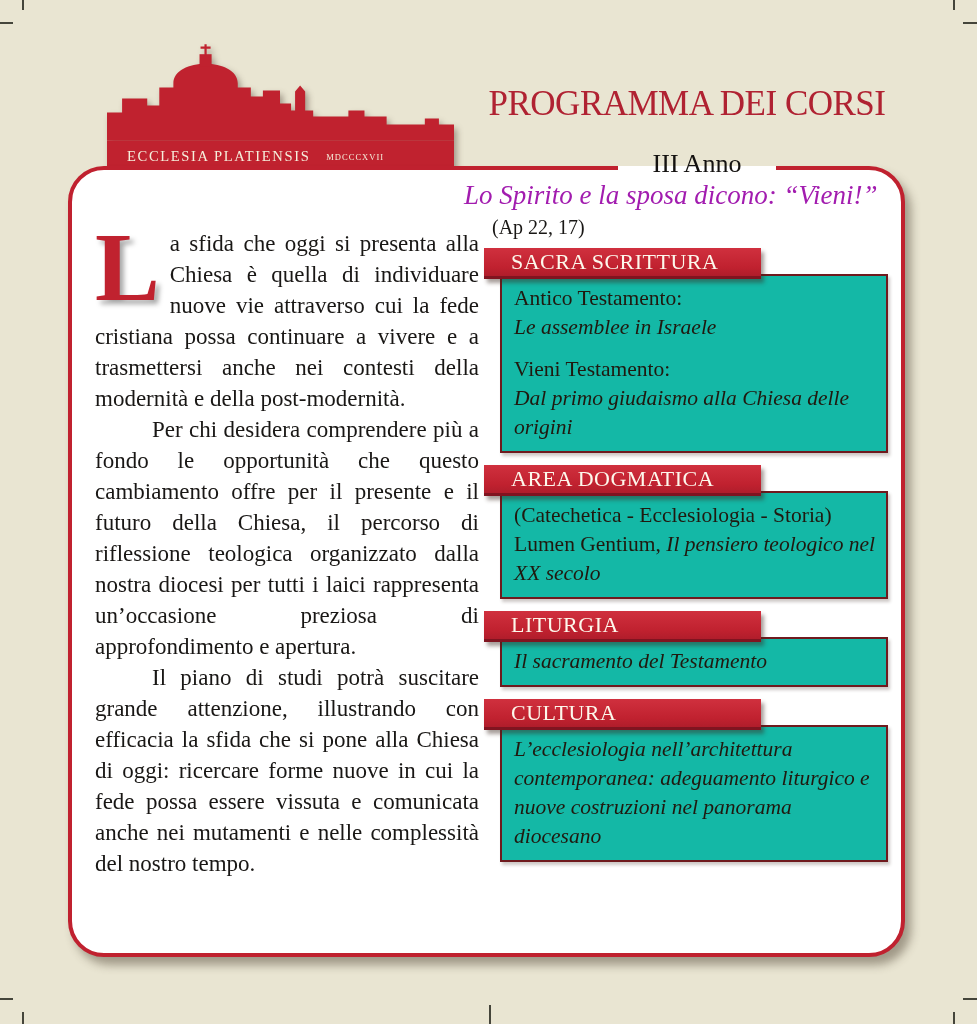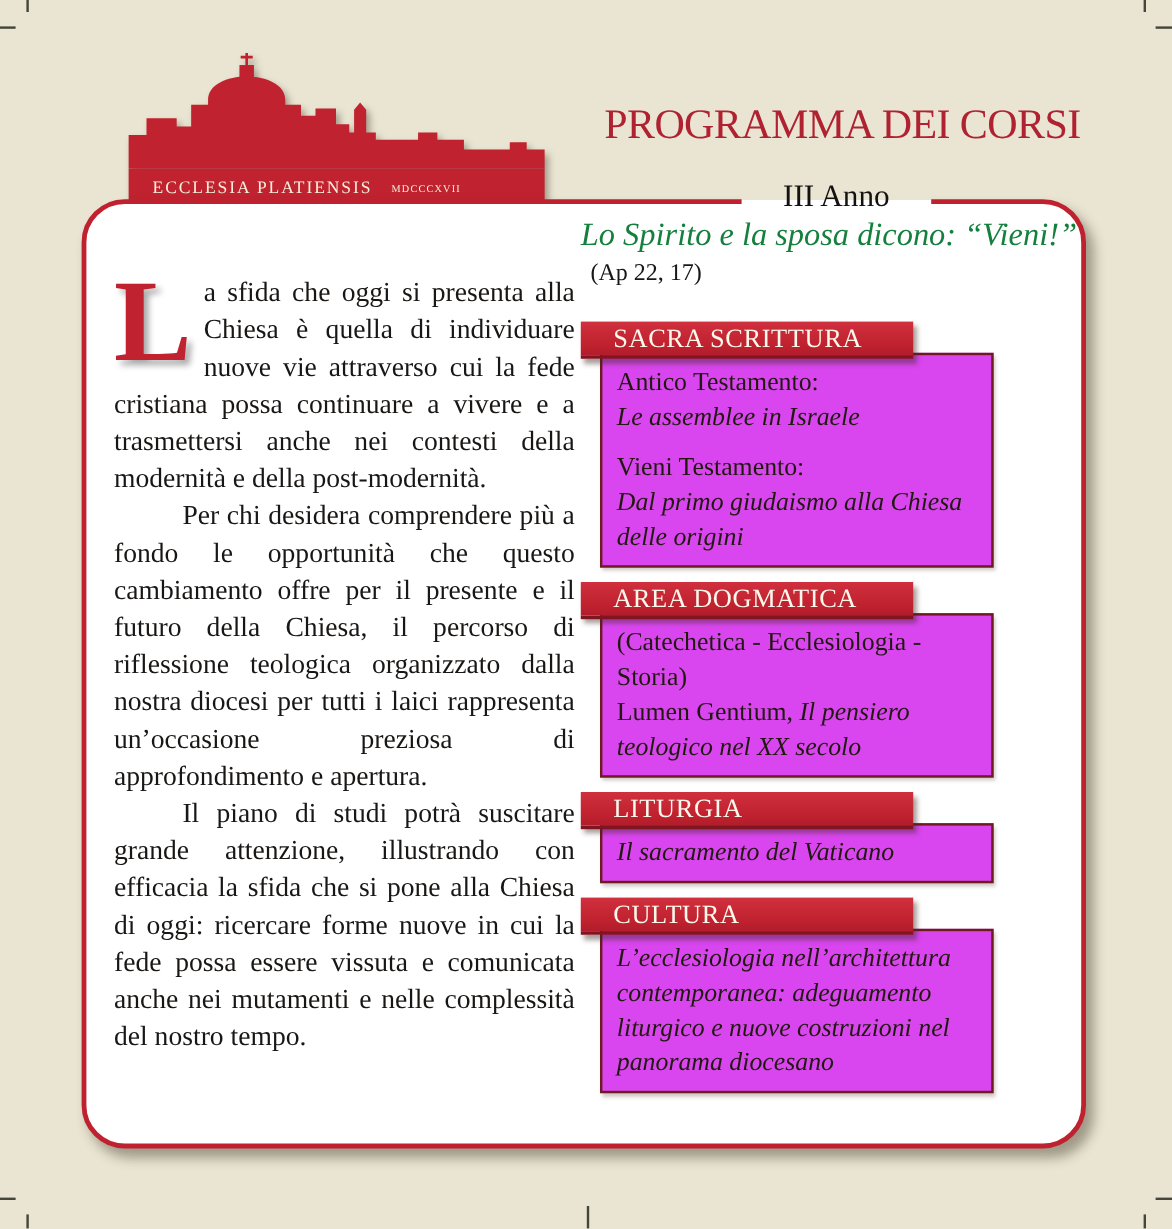--- a/index.html
+++ b/index.html
@@ -8,55 +8,55 @@
 
   
   .mark{position:absolute;background:#45453b;}
   .mv{width:1.5px;} .mh{height:1.5px;}
 
   
   .logo{position:absolute;left:107px;top:44px;width:347px;height:126px;text-align:center;}
   .logo svg{filter:drop-shadow(3px 4px 3px rgba(50,35,25,.4));}
 
   
-  .title{position:absolute;left:499px;top:84px;width:406px;text-align:center;
+  .title{position:absolute;left:484px;top:84px;width:406px;text-align:center;
          font-size:35px;letter-spacing:-0.5px;color:#b02232;white-space:nowrap;}
 
   
   .frame{position:absolute;left:68px;top:166px;width:837px;height:791px;box-sizing:border-box;
          background:#ffffff;border:4px solid #c0212f;border-radius:36px;
          box-shadow:6px 8px 10px rgba(70,60,45,.45);}
 
   .year-legend{position:absolute;left:618px;top:149px;width:158px;height:30px;line-height:30px;
          text-align:center;font-weight:normal;font-size:26px;color:#141210;z-index:3;
          background:linear-gradient(to bottom,#e9e5d2 0%,#e9e5d2 58%,#ffffff 58%,#ffffff 100%);}
-  .motto{position:absolute;left:484px;top:180px;width:410px;text-align:center;
-         font-style:italic;font-size:27px;color:#15803d;z-index:3;white-space:nowrap;}
+  .motto{position:absolute;left:464px;top:180px;width:410px;text-align:center;
+         font-style:italic;font-size:27px;color:#a21caf;z-index:3;white-space:nowrap;}
   .motto-ref{position:absolute;left:492px;top:216px;width:410px;text-align:left;
          font-size:20px;color:#191715;z-index:3;}
 
   
   .intro{position:absolute;left:95px;top:228px;width:384px;z-index:2;
          font-size:23px;line-height:31px;text-align:justify;color:#191715;}
   .intro p{margin:0;}
   .intro p.ind{text-indent:57px;}
   .dropcap{float:left;font-weight:bold;font-size:97px;line-height:70px;color:#c0222f;
          margin:5px 10px 0 0;text-shadow:4px 4px 5px rgba(0,0,0,.35);}
 
   
-  .courses{position:absolute;left:484px;top:268px;width:404px;z-index:2;
+  .courses{position:absolute;left:484px;top:248px;width:404px;z-index:2;
            display:flex;flex-direction:column;gap:12px;}
   .course{position:relative;}
   .bar{position:relative;z-index:2;width:277px;height:31px;box-sizing:border-box;
        padding-left:27px;line-height:28px;font-size:22px;letter-spacing:.5px;color:#fdf8ec;
        background:linear-gradient(to bottom,#d0303e 0%,#c0212f 70%,#b01d2b 100%);
        border-bottom:3px solid #801420;
        box-shadow:3px 4px 4px rgba(60,40,30,.45);}
-  .cbody{position:relative;z-index:1;width:328px;box-sizing:border-box;margin-left:16px;margin-top:-5px;
-       background:#d946ef;border:2px solid #6f1a1e;padding:8px 8px 9px 12px;
+  .cbody{position:relative;z-index:1;width:388px;box-sizing:border-box;margin-left:16px;margin-top:-5px;
+       background:#14b8a6;border:2px solid #6f1a1e;padding:8px 8px 9px 12px;
        font-size:21.5px;line-height:29px;color:#20190f;box-shadow:2px 3px 3px rgba(60,40,30,.25);}
   .ln{margin:0;}
   .ln.gap{margin-top:13px;}
   .ital{font-style:italic;}
   .roman{font-style:normal;}
 </style>
 </head>
 <body>
 
 <div class="page">
@@ -116,21 +116,21 @@
       <div class="bar"><span>AREA DOGMATICA</span></div>
       <div class="cbody">
         <div class="ln roman">(Catechetica - Ecclesiologia - Storia)</div>
         <div class="ln"><span class="roman">Lumen Gentium,</span><span class="ital"> Il pensiero teologico nel XX secolo</span></div>
       </div>
     </div>
 
     <div class="course">
       <div class="bar"><span>LITURGIA</span></div>
       <div class="cbody">
-        <div class="ln ital">Il sacramento del Vaticano</div>
+        <div class="ln ital">Il sacramento del Testamento</div>
       </div>
     </div>
 
     <div class="course">
       <div class="bar"><span>CULTURA</span></div>
       <div class="cbody">
         <div class="ln ital">L’ecclesiologia nell’architettura contemporanea: adeguamento liturgico e nuove costruzioni nel panorama diocesano</div>
       </div>
     </div>
 

